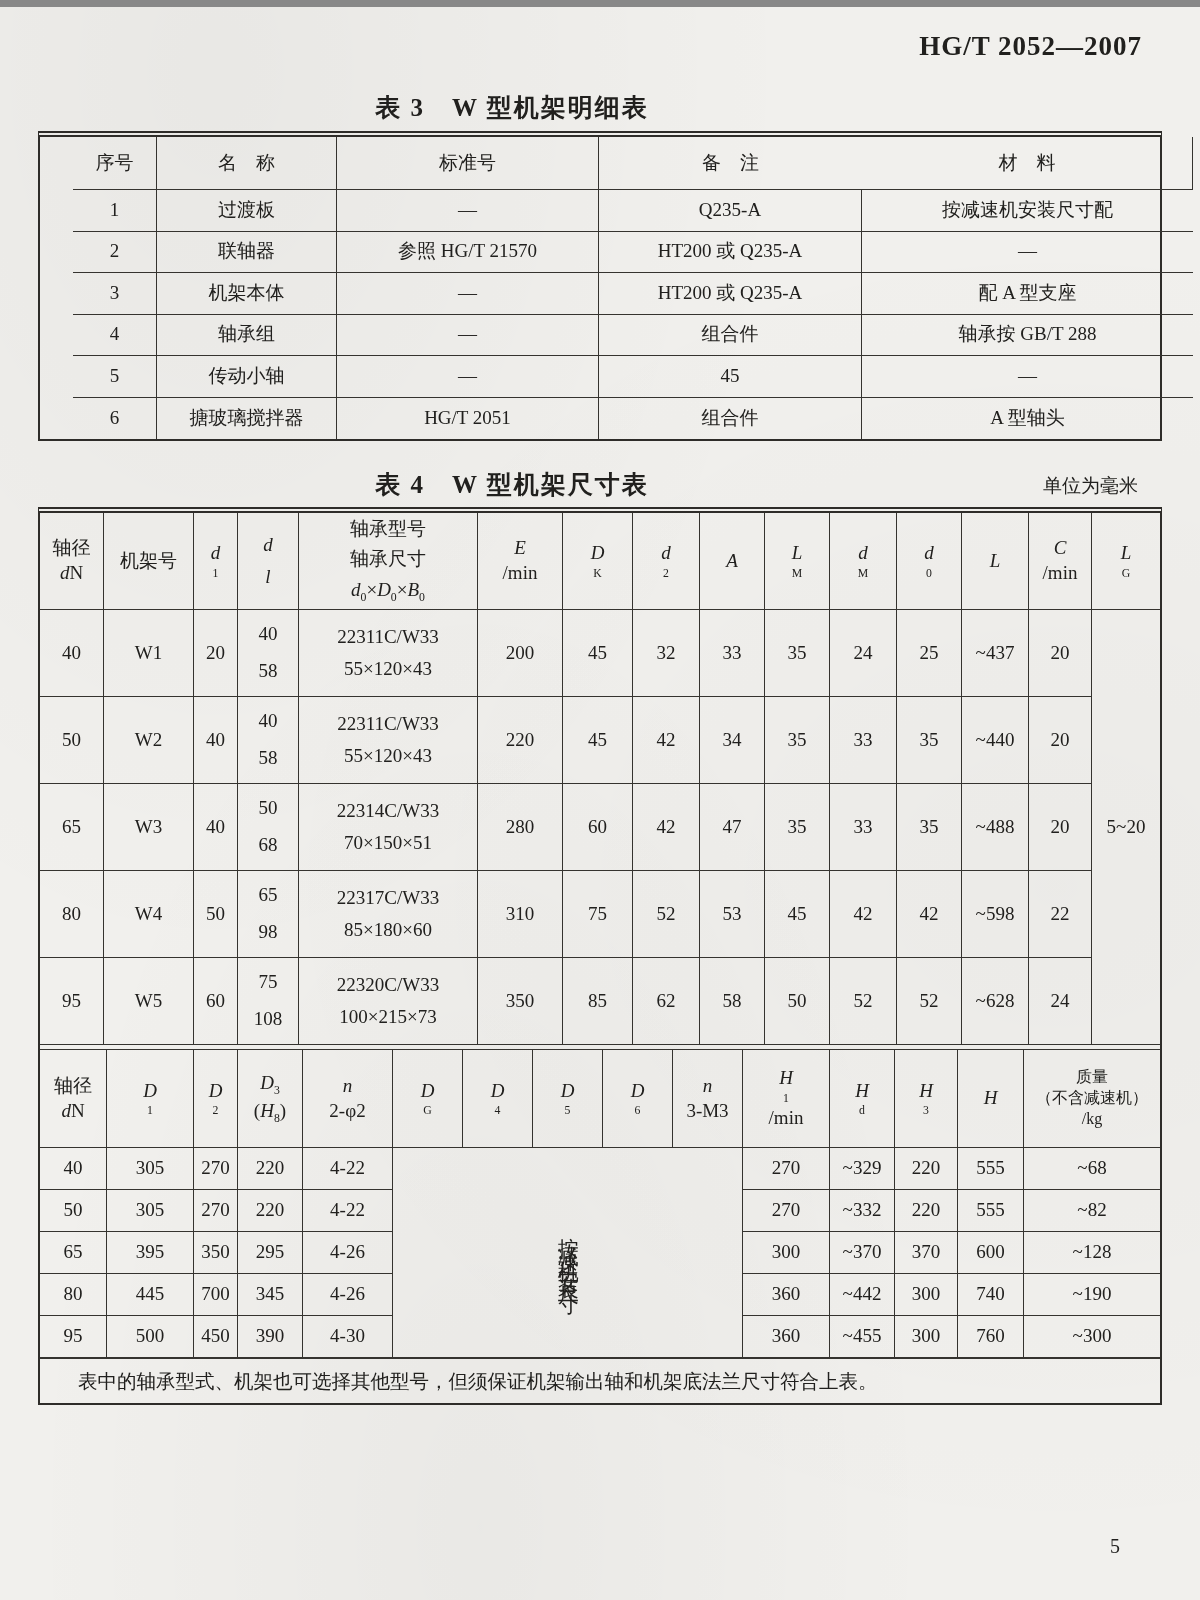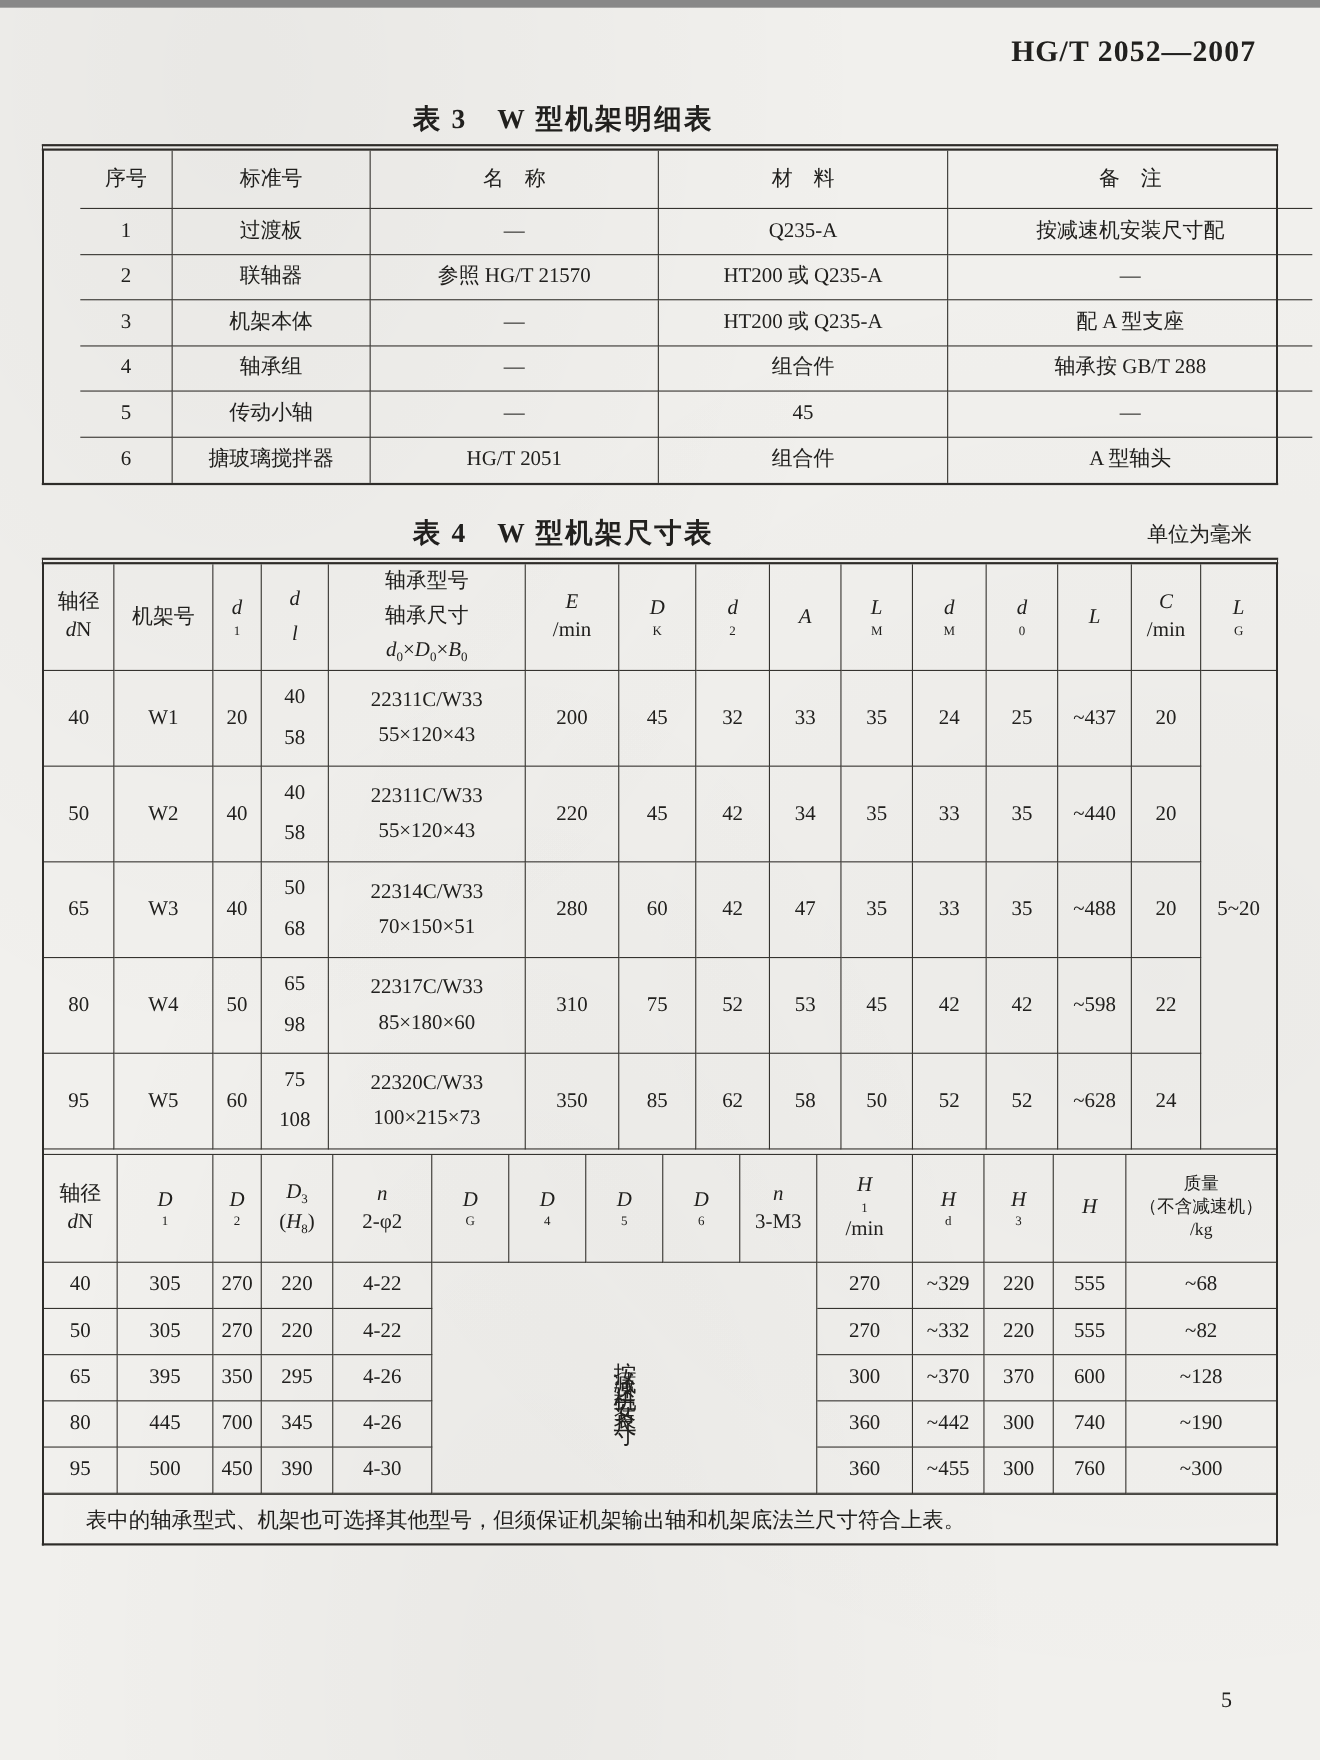--- a/index.html
+++ b/index.html
@@ -65,24 +65,24 @@
 
 <div class="page">
 
   <div class="doc-header">HG/T 2052—2007</div>
 
   <div class="t-title" style="top:84px;">表 3　W 型机架明细表</div>
 
   <div class="tbl" style="top:124px;">
     <div class="grid g3">
       <div class="cell">序号</div>
+      <div class="cell">名　称</div>
       <div class="cell">标准号</div>
-      <div class="cell">名　称</div>
+      <div class="cell lc">备　注</div>
       <div class="cell">材　料</div>
-      <div class="cell lc">备　注</div>
 
       <div class="cell">1</div>
       <div class="cell">过渡板</div>
       <div class="cell">—</div>
       <div class="cell">Q235-A</div>
       <div class="cell lc">按减速机安装尺寸配</div>
 
       <div class="cell">2</div>
       <div class="cell">联轴器</div>
       <div class="cell">参照 HG/T 21570</div>

